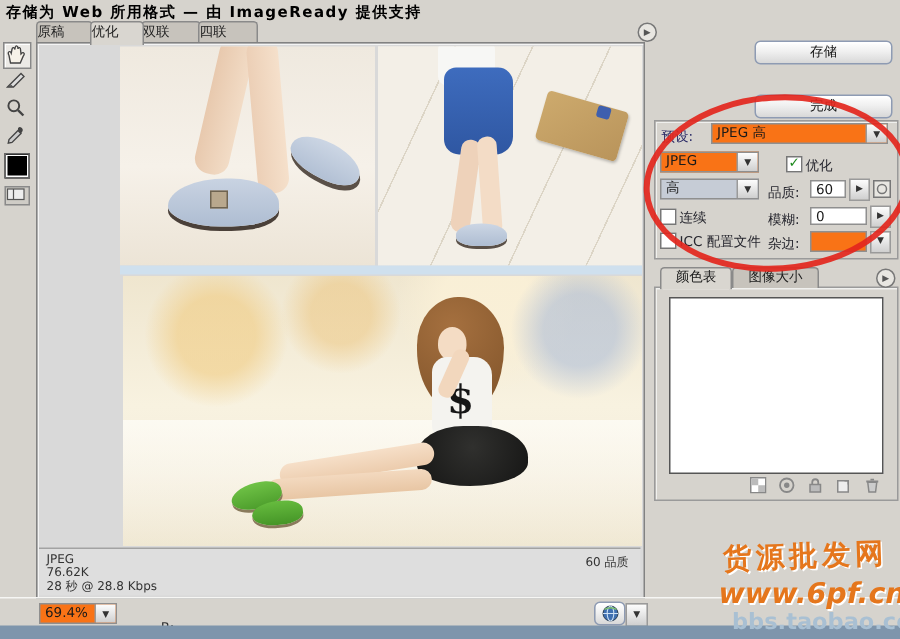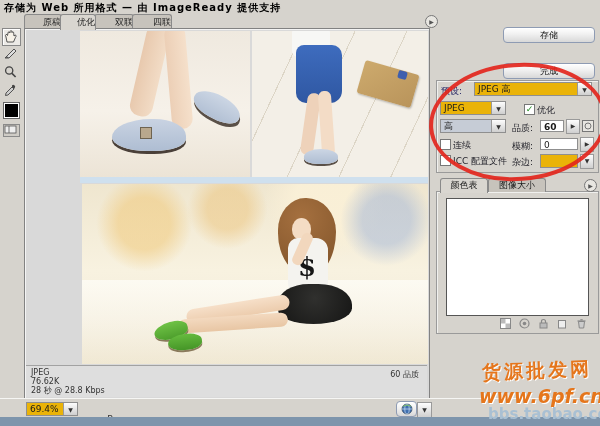--- a/index.html
+++ b/index.html
@@ -2,40 +2,40 @@
 <html><head>
 <meta charset="utf-8">
 <style>
   html,body{margin:0;padding:0;}
   #app{position:relative;width:600px;height:426px;background:#d6d3cd;
        font-family:"DejaVu Sans","Liberation Sans",sans-serif;font-size:9px;color:#1a1a1a;
        overflow:hidden;}
   .abs{position:absolute;}
   .titlebar{left:0;top:0;width:559px;height:13px;}
   .titletext{left:4px;top:1px;font-weight:bold;font-size:10px;letter-spacing:1px;color:#000;}
-  .tab{top:14px;height:14px;line-height:14px;text-align:right;font-size:9px;
+  .tab{top:14px;height:14px;line-height:14px;text-align:left;font-size:9px;
        border:1px solid #8a8a8a;border-bottom:none;border-radius:3px 3px 0 0;
        background:#c7c3bc;color:#222;}
   .tab.active{background:#d9d6d0;height:15px;z-index:3;}
   .circlebtn{width:11px;height:11px;border-radius:50%;border:1px solid #777;
        background:#e8e6e1;color:#555;font-size:6px;line-height:11px;text-align:center;}
   .toolbtn{left:2px;width:17px;height:16px;background:#d6d3cd;border:1px solid #d6d3cd;}
   .toolbtn.sel{background:#eceae6;border:1px solid #888;box-shadow:inset 1px 1px 0 #fff;}
   .previewpanel{left:24px;top:28px;width:404px;height:369px;background:#d9d9d9;
        border:1px solid #828282;box-shadow:inset 1px 1px 0 #f4f4f4;}
   .photo{overflow:hidden;}
   .infostrip{left:1px;top:336px;width:401px;height:31px;background:#dedede;border-top:1px solid #a2a2a2;}
   .infotext{font-size:8px;line-height:9px;color:#333;white-space:pre;}
   .btn{border:1px solid #8e9bb3;border-radius:4px;text-align:center;
        background:linear-gradient(180deg,#ffffff 0%,#f0f0f0 45%,#d8d8d8 100%);
        box-shadow:inset 0 1px 0 #fff;font-size:9px;color:#111;}
   .actionbtn{left:503px;width:90px;height:14px;line-height:14px;}
   .groupbox{border:1px solid #9a9a9a;box-shadow:inset 1px 1px 0 #f0f0ee;}
   .lbl{font-size:9px;color:#26262e;white-space:nowrap;}
-  .dd{background:#eab308;border:1px solid #8f8f8f;height:14px;line-height:13px;font-size:9px;
+  .dd{background:#f97316;border:1px solid #8f8f8f;height:14px;line-height:13px;font-size:9px;
       padding-left:3px;box-sizing:border-box;}
   .dda{position:absolute;right:0;top:0;width:13px;height:100%;text-align:center;
       background:linear-gradient(180deg,#fdfdfd,#cfcfcf);border-left:1px solid #9a9a9a;
       font-size:6px;color:#333;line-height:13px;}
   .vbox{background:#fff;border:1px solid #8f8f8f;height:12px;line-height:12px;font-size:9px;
       padding-left:3px;box-sizing:border-box;}
   .spin{width:12px;height:13px;background:linear-gradient(180deg,#fdfdfd,#cfcfcf);
       border:1px solid #9a9a9a;font-size:6px;color:#333;text-align:center;line-height:12px;}
   .cb{width:9px;height:9px;background:#fff;border:1px solid #777;font-size:9px;line-height:9px;
       text-align:center;color:#1f8a1f;font-weight:bold;}
@@ -153,21 +153,21 @@
     <span>JPEG</span>
     <span class="dda">▼</span>
   </div>
   <div class="abs cb" style="left:524px;top:104px;"><span>✓</span></div>
   <div class="abs lbl" style="left:537px;top:104px;">优化</div>
   <div class="abs dd" style="left:440px;top:119px;width:66px;background:#c6ccd6;">
     <span>高</span>
     <span class="dda">▼</span>
   </div>
   <div class="abs lbl" style="left:512px;top:122px;">品质:</div>
-  <div class="abs vbox" style="left:540px;top:120px;width:24px;font-weight:bold;">60</div>
+  <div class="abs vbox" style="left:540px;top:120px;width:24px;">60</div>
   <div class="abs spin" style="left:566px;top:119px;"><span>▶</span></div>
   <div class="abs" style="left:582px;top:120px;">
     <svg width="12" height="12" viewBox="0 0 12 12">
         <rect x="0.5" y="0.5" width="11" height="11" fill="#e8e6e1" stroke="#777"></rect>
         <circle cx="6" cy="6" r="3" fill="none" stroke="#777" stroke-width="1"></circle>
       </svg>
   </div>
   <div class="abs cb" style="left:440px;top:139px;"></div>
   <div class="abs lbl" style="left:453px;top:139px;">连续</div>
   <div class="abs lbl" style="left:512px;top:140px;">模糊:</div>

